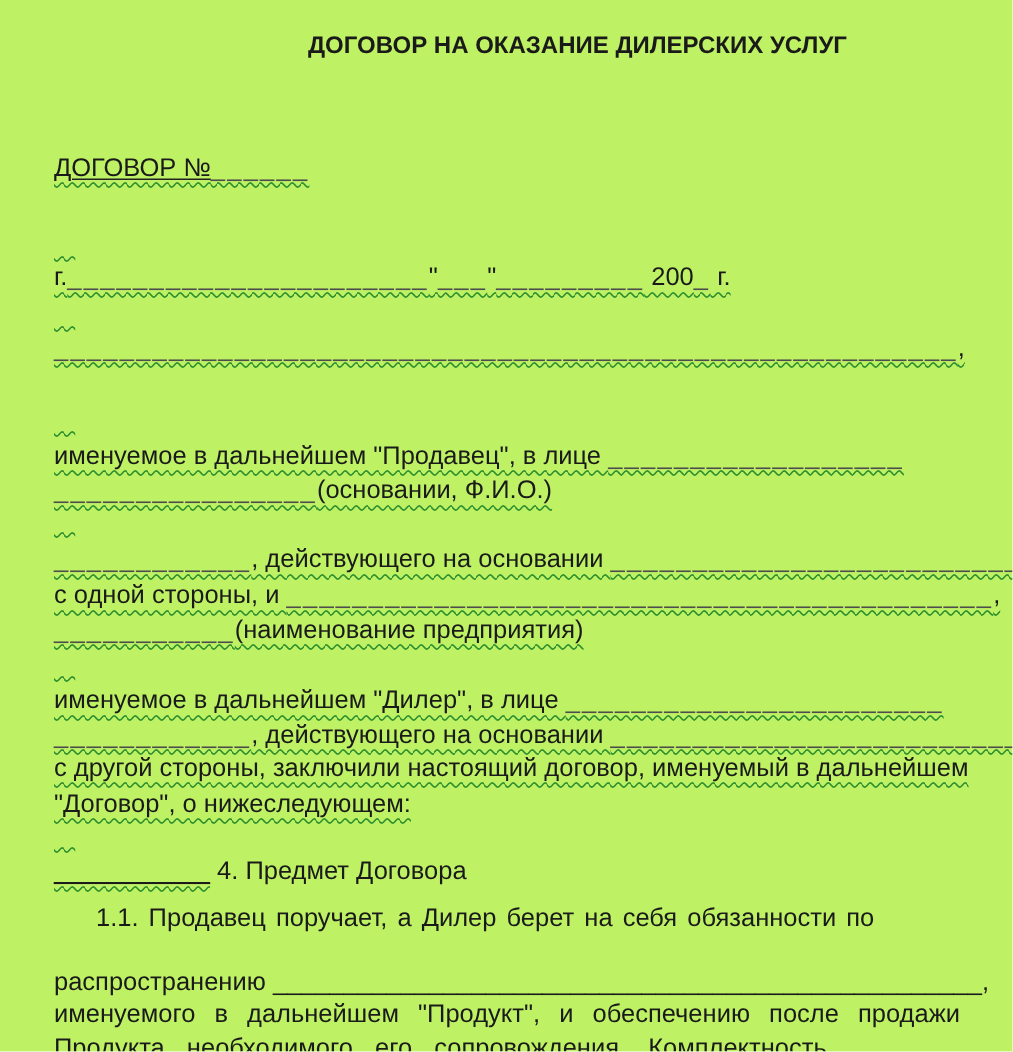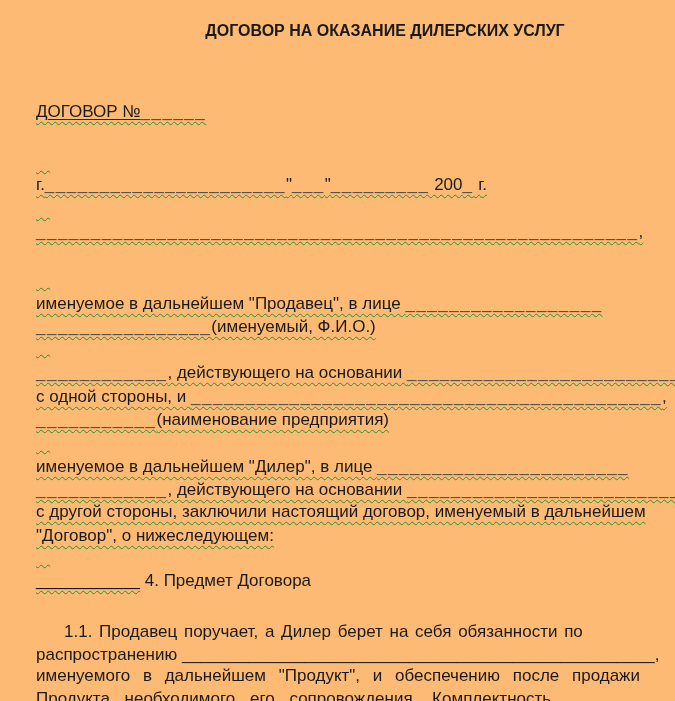--- a/index.html
+++ b/index.html
@@ -1,18 +1,18 @@
 <!DOCTYPE html>
 <html><head>
 <meta charset="utf-8">
 <style>
   html,body { margin:0; padding:0; background:#ffffff; }
   .page {
     position:relative; width:675px; height:701px; overflow:hidden;
-    background:#fdba74; color:#1a1a1a;
+    background:#bef264; color:#1a1a1a;
     font-family:"Liberation Sans","DejaVu Sans",sans-serif;
     font-size:17px;
   }
   .title {
     position:absolute; top:21px; left:95px; width:580px;
     text-align:center; font-weight:bold; font-size:16px; line-height:20px;
     margin:0; white-space:pre;
   }
   .line {
     position:absolute; left:36px; margin:0; line-height:20px; white-space:pre;
@@ -56,21 +56,21 @@
 
   <p class="line" style="top:198px"><span class="sq">&nbsp;&nbsp;&nbsp;</span></p>
 
   <p class="line" style="top:222px"><span class="sq"><span class="blank">_______________________________________________________</span><span>,</span></span></p>
 
 
   <p class="line" style="top:268px"><span class="sq">&nbsp;&nbsp;&nbsp;</span></p>
 
   <p class="line" style="top:294px"><span class="sq"><span>именуемое в дальнейшем "Продавец", в лице </span><span class="blank">__________________</span></span></p>
 
-  <p class="line" style="top:317px"><span class="sq"><span class="blank">________________</span><span>(именуемый, Ф.И.О.)</span></span></p>
+  <p class="line" style="top:317px"><span class="sq"><span class="blank">________________</span><span>(основании, Ф.И.О.)</span></span></p>
 
   <p class="line" style="top:335px"><span class="sq">&nbsp;&nbsp;&nbsp;</span></p>
 
   <p class="line" style="top:363px"><span class="sq"><span class="blank">____________</span><span>, действующего на основании </span><span class="blank">_________________________</span></span></p>
 
   <p class="line" style="top:387px"><span class="sq"><span>с одной стороны, и </span><span class="blank">___________________________________________</span><span>,</span></span></p>
 
   <p class="line" style="top:410px"><span class="sq"><span class="blank">___________</span><span>(наименование предприятия)</span></span></p>
 
   <p class="line" style="top:431px"><span class="sq">&nbsp;&nbsp;&nbsp;</span></p>
@@ -80,21 +80,21 @@
   <p class="line" style="top:480px"><span class="sq"><span class="blank">____________</span><span>, действующего на основании </span><span class="blank">_________________________</span></span></p>
 
   <p class="line" style="top:502px"><span class="sq">с другой стороны, заключили настоящий договор, именуемый в дальнейшем</span></p>
 
   <p class="line" style="top:526px"><span class="sq">"Договор", о нижеследующем:</span></p>
 
   <p class="line" style="top:545px"><span class="sq">&nbsp;&nbsp;&nbsp;</span></p>
 
   <p class="line" style="top:571px"><span class="sq"><span class="blank blank-solid u">___________</span></span><span> 4. Предмет Договора</span></p>
 
-  <p class="line ws2" style="top:622px; left:64px"><span>1.1. Продавец поручает, а Дилер берет на себя обязанности по</span></p>
+  <p class="line ws2" style="top:602px; left:64px"><span>1.1. Продавец поручает, а Дилер берет на себя обязанности по</span></p>
 
   <p class="line" style="top:645px"><span>распространению </span><span class="blank blank-solid">__________________________________________________</span><span>,</span></p>
 
   <p class="line ws8" style="top:666px"><span>именуемого в дальнейшем "Продукт", и обеспечению после продажи</span></p>
 
   <p class="line ws10" style="top:689px"><span>Продукта необходимого его сопровождения. Комплектность,</span></p>
 
 </div>
 
 </body></html>

